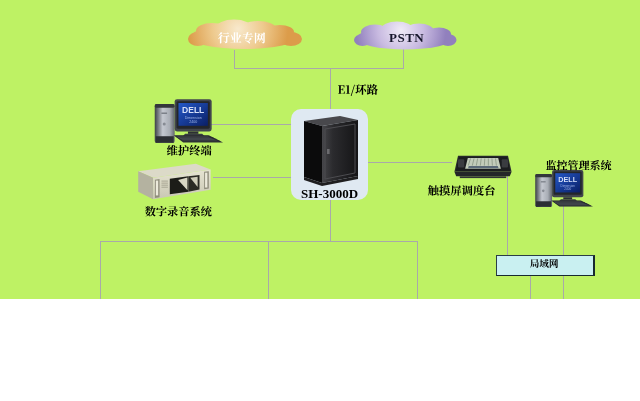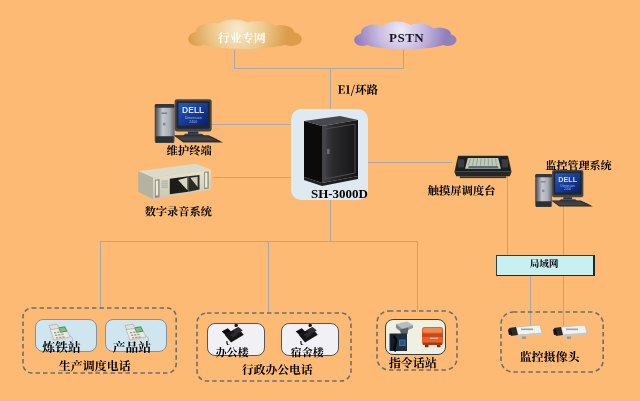--- a/index.html
+++ b/index.html
@@ -1,15 +1,15 @@
 <!DOCTYPE html>
 <html><head><meta charset="utf-8">
 <style>
 html,body{margin:0;padding:0;background:#ffffff}
-#canvas{position:relative;width:640px;height:401px;overflow:hidden;background:#fdba74;font-family:"Liberation Sans",sans-serif}
+#canvas{position:relative;width:640px;height:299px;overflow:hidden;background:#bef264;font-family:"Liberation Sans",sans-serif}
 #canvas svg{display:block}
 </style></head>
 <body>
 <div id="canvas">
 <div style="position:absolute;left:234.0px;top:50.0px;width:1px;height:18.5px;background:#a9a9a9"></div>
 <div style="position:absolute;left:402.5px;top:49.0px;width:1px;height:19.5px;background:#a9a9a9"></div>
 <div style="position:absolute;left:234.5px;top:68.0px;width:168.5px;height:1px;background:#a9a9a9"></div>
 <div style="position:absolute;left:329.5px;top:68.5px;width:1px;height:41.5px;background:#a9a9a9"></div>
 <div style="position:absolute;left:210.0px;top:123.5px;width:82.0px;height:1px;background:#a9a9a9"></div>
 <div style="position:absolute;left:213.0px;top:176.7px;width:79.0px;height:1px;background:#a9a9a9"></div>
@@ -79,21 +79,21 @@
           <stop offset="1" stop-color="#141416"></stop>
 </linearGradient>
       </defs>
 <polygon points="6,8 42,3 60,7 24,13" fill="#48484c"></polygon>
 <polygon points="6,8 24,13 24,70 6,64" fill="#0b0b0c"></polygon>
 <polygon points="24,13 60,7 60,63 24,70" fill="url(#cabf)"></polygon>
 <polygon points="27,16 57,11 57,60 27,66" fill="none" stroke="#4c4c50" stroke-width="1"></polygon>
 <rect x="29" y="36" width="2.6" height="5" fill="#6a6a6e"></rect>
 <polygon points="6,64 24,70 60,63 60,66 24,73 6,67" fill="#1e1e20"></polygon>
 </svg>
-<div style="position:absolute;left:291px;top:186px;width:77px;text-align:right;font:bold 13px 'Liberation Serif',serif;color:#000">SH-3000D</div>
+<div style="position:absolute;left:291px;top:186px;width:77px;text-align:center;font:bold 13px 'Liberation Serif',serif;color:#000">SH-3000D</div>
 <svg style="position:absolute;left:150px;top:99px" width="74" height="46" viewBox="0 0 78 48">
       <defs>
         <linearGradient id="twrA" x1="0" y1="0" x2="1" y2="0">
 <stop offset="0" stop-color="#3c4046"></stop>
           <stop offset="0.4" stop-color="#c4c8d0"></stop>
           <stop offset="0.75" stop-color="#a8adb5"></stop>
           <stop offset="1" stop-color="#61666e"></stop>
 </linearGradient>
         <linearGradient id="scrA" x1="0" y1="0" x2="1" y2="1">
 <stop offset="0" stop-color="#2458c8"></stop>

